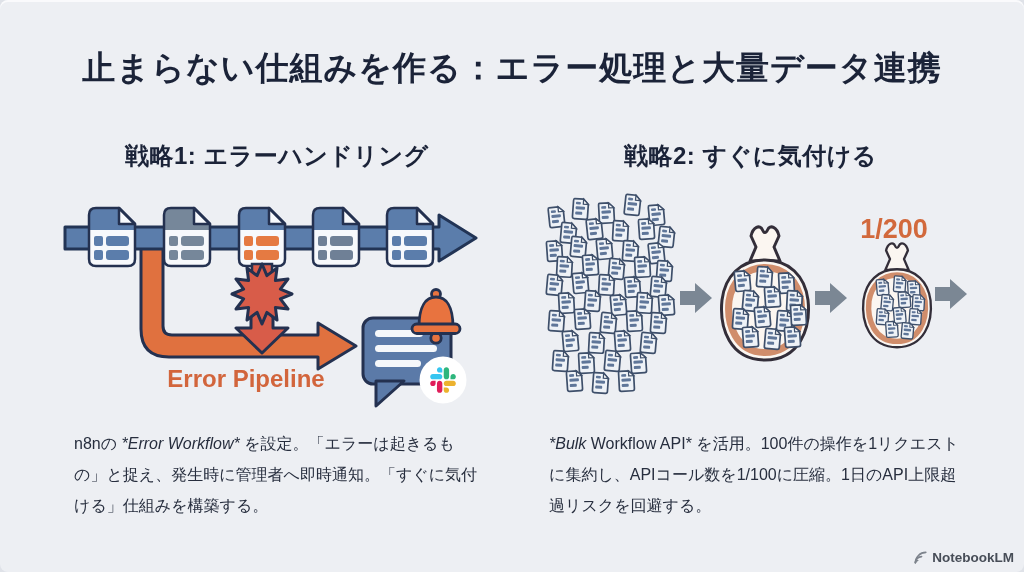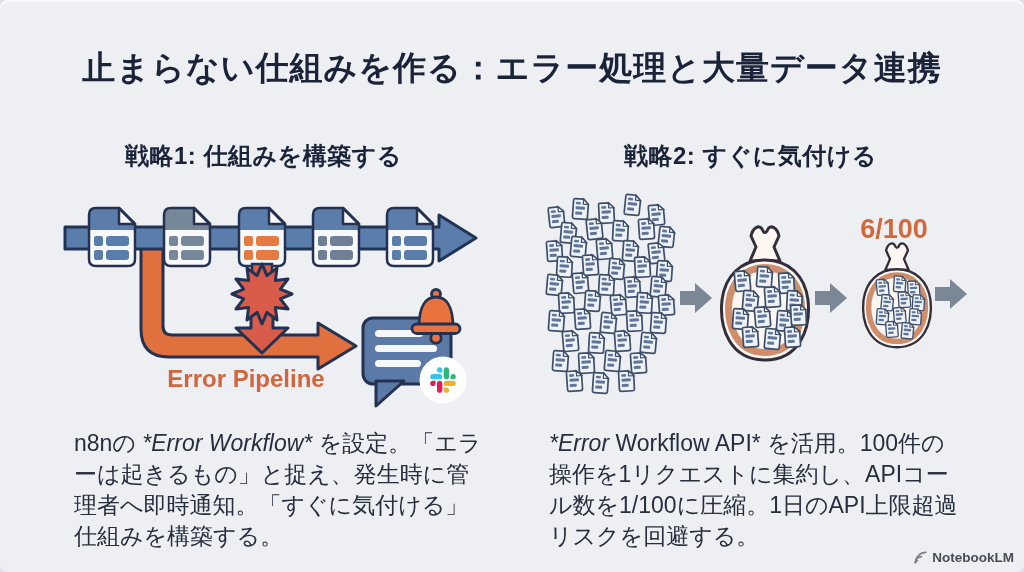--- a/index.html
+++ b/index.html
@@ -38,41 +38,41 @@
     text-align:center; font-size:24px; font-weight:700;
     color:#d2653c;
   }
   .ratio-label {
     position:absolute; left:854px; top:214px; width:80px;
     text-align:center; font-size:27px; font-weight:700;
     color:#d2693c;
   }
   .desc {
     position:absolute; top:428px;
-    font-size:23px; line-height:31px; font-weight:500;
+    font-size:16px; line-height:31px; font-weight:500;
     color:#272e3e;
   }
   .desc.left  { left:74px;  width:410px; }
   .desc.right { left:549px; width:415px; }
   .desc em { font-style:italic; font-weight:500; }
   .watermark {
     position:absolute; right:10px; bottom:7px;
     display:flex; align-items:center; gap:4px;
     font-size:13.5px; font-weight:600; color:#474d57;
   }
   svg { display:block; }
 </style>
 </head>
 <body>
 
 <div class="slide">
 
   <h1 class="slide-title">止まらない仕組みを作る：エラー処理と大量データ連携</h1>
 
-  <div class="col-header left">戦略1: 仕組みを構築する</div>
+  <div class="col-header left">戦略1: エラーハンドリング</div>
   <div class="col-header right">戦略2: すぐに気付ける</div>
 
   <svg class="diagram left" width="440" height="220" viewBox="0 0 440 220">
     <defs>
       <clipPath id="pgclip">
         <path d="M7,0H30L46,16V51Q46,58 39,58H7Q0,58 0,51V7Q0,0 7,0Z"></path>
       </clipPath>
       <g id="td">
         <path d="M3,1H12L17,6V19Q17,21 15,21H4Q2,21 2,19V3Q2,1 3,1Z" fill="#eef2f7" stroke="#3e4f6a" stroke-width="1.7"></path>
         <path d="M12,1L17,6H12Z" fill="#ffffff" stroke="#3e4f6a" stroke-width="1.3"></path>
@@ -259,27 +259,27 @@
           <use href="#td" transform="translate(18,-10) rotate(3 10 11)"></use>
           <use href="#td" transform="translate(-28,8) rotate(4 10 11)"></use>
           <use href="#td" transform="translate(-6,6) rotate(-5 10 11)"></use>
           <use href="#td" transform="translate(14,8) rotate(4 10 11)"></use>
           <use href="#td" transform="translate(-16,24) rotate(-4 10 11)"></use>
           <use href="#td" transform="translate(4,26) rotate(5 10 11)"></use>
         </g>
     </g>
   </svg>
 
-  <div class="ratio-label">6/100</div>
+  <div class="ratio-label">1/200</div>
 
   <p class="desc left">
     <span>n8nの </span><em>*Error Workflow*</em><span> を設定。「エラーは起きるもの」と捉え、発生時に管理者へ即時通知。「すぐに気付ける」仕組みを構築する。</span>
   </p>
   <p class="desc right">
-    <em>*Error</em><span> Workflow API* </span><span>を活用。100件の操作を1リクエストに集約し、APIコール数を1/100に圧縮。1日のAPI上限超過リスクを回避する。</span>
+    <em>*Bulk</em><span> Workflow API* </span><span>を活用。100件の操作を1リクエストに集約し、APIコール数を1/100に圧縮。1日のAPI上限超過リスクを回避する。</span>
   </p>
 
   <div class="watermark">
     <svg width="15" height="15" viewBox="0 0 15 15" fill="none">
       <path d="M2.4,12.8 A10.4,10.4 0 0 1 12.8,2.4" stroke="#7d838c" stroke-width="1.6" stroke-linecap="round"></path>
       <path d="M2.4,12.8 A6.2,6.2 0 0 1 8.6,6.6" stroke="#7d838c" stroke-width="1.6" stroke-linecap="round"></path>
       <path d="M2.4,12.8 A2.3,2.3 0 0 1 4.7,10.5" stroke="#7d838c" stroke-width="1.6" stroke-linecap="round"></path>
     </svg>
     <span>NotebookLM</span>
   </div>

